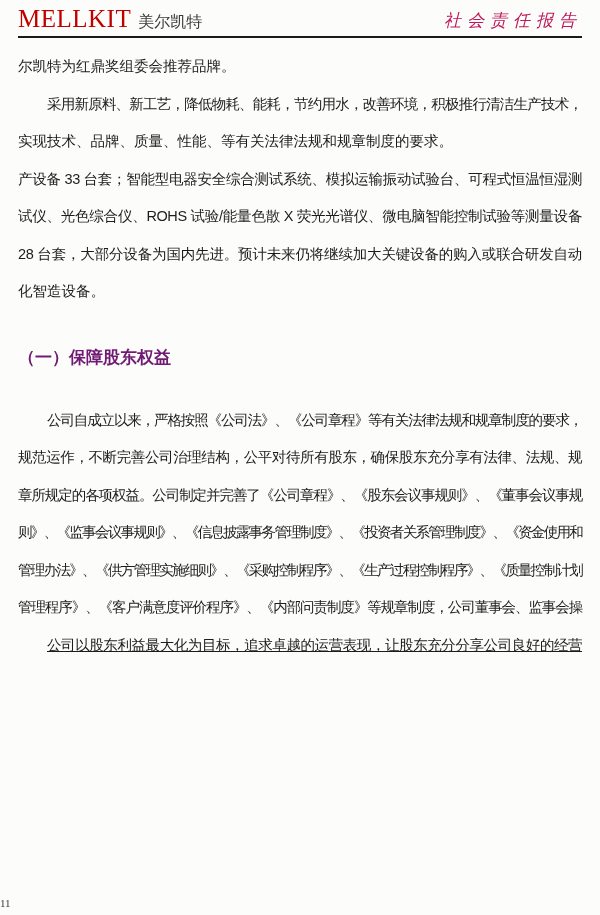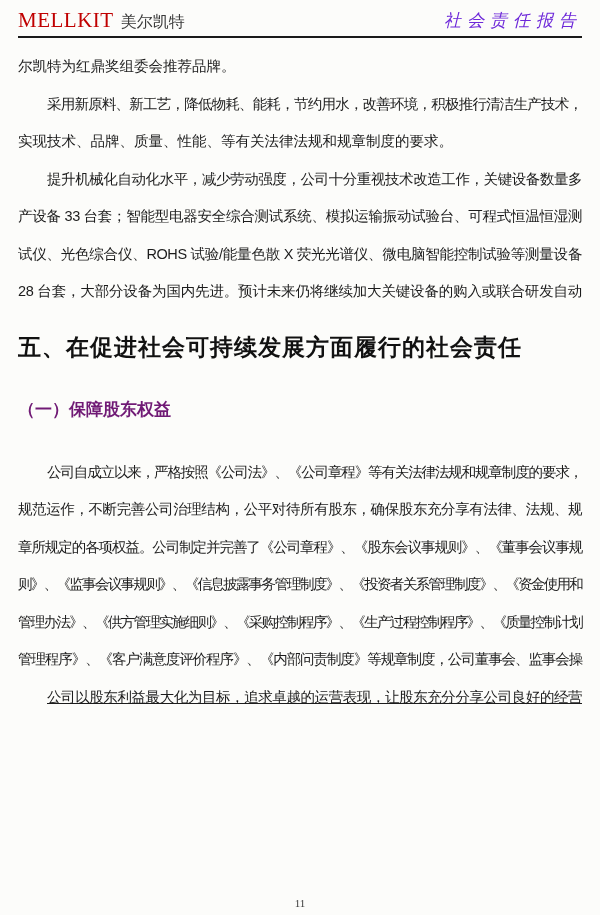--- a/index.html
+++ b/index.html
@@ -29,34 +29,34 @@
     padding-bottom: 3px;
     box-sizing: content-box;
   }
   .brand {
     display: flex;
     align-items: baseline;
     gap: 7px;
   }
   .brand-latin {
     font-family: "Liberation Serif", serif;
-    font-size: 21px;
+    font-size: 25px;
     letter-spacing: 0.5px;
     color: #c00000;
   }
   .brand-cn {
     font-size: 16px;
     color: #3a3a3a;
     text-align: right;
   }
   .doc-title {
     font-family: "Liberation Serif", serif;
     font-size: 17px;
     letter-spacing: 6px;
-    color: #6d28d9;
+    color: #be185d;
     font-style: italic;
     padding-bottom: 1px;
   }
   
   .content {
     margin-top: 10px;
   }
   .para { margin: 0; }
   .line {
     font-size: 14.5px;
@@ -86,21 +86,20 @@
     color: #701a75;
     white-space: nowrap;
   }
   .para-after-sub { margin-top: 32px; }
   
   .page-number {
     position: absolute;
     bottom: 6px;
     left: 0;
     width: 100%;
-    text-align: center;
     font-family: "Liberation Serif", serif;
     font-size: 11px;
     color: #3c3c3c;
   }
 </style>
 </head>
 <body>
 
 <div class="page">
 
@@ -117,27 +116,26 @@
     <div class="para">
       <div class="line end">尔凯特为红鼎奖组委会推荐品牌。</div>
     </div>
 
     <div class="para">
       <div class="line ind" style="letter-spacing: -0.944872px;">采用新原料、新工艺，降低物耗、能耗，节约用水，改善环境，积极推行清洁生产技术，</div>
       <div class="line end">实现技术、品牌、质量、性能、等有关法律法规和规章制度的要求。</div>
     </div>
 
     <div class="para">
-      <div class="line ind" style="letter-spacing: -0.571053px;">提升机械化自动化水平，减少劳动强度，公司十分重视技术改造工作，关键设备数量多</div>
       <div class="line" style="letter-spacing: -0.411905px;">产设备 33 台套；智能型电器安全综合测试系统、模拟运输振动试验台、可程式恒温恒湿测</div>
       <div class="line" style="letter-spacing: -0.4px;">试仪、光色综合仪、ROHS 试验/能量色散 X 荧光光谱仪、微电脑智能控制试验等测量设备</div>
       <div class="line" style="letter-spacing: -0.320732px;">28 台套，大部分设备为国内先进。预计未来仍将继续加大关键设备的购入或联合研发自动</div>
+      <div class="line end">化智造设备。</div>
     </div>
 
-    <div class="section-heading">五、在促进社会可持续发展方面履行的社会责任</div>
 
     <div class="subsection-heading">（一）保障股东权益</div>
 
     <div class="para para-after-sub">
       <div class="line ind" style="letter-spacing: -1.275px;">公司自成立以来，严格按照《公司法》、《公司章程》等有关法律法规和规章制度的要求，</div>
       <div class="line" style="letter-spacing: -0.55px;">规范运作，不断完善公司治理结构，公平对待所有股东，确保股东充分享有法律、法规、规</div>
       <div class="line" style="letter-spacing: -1.22143px;">章所规定的各项权益。公司制定并完善了《公司章程》、《股东会议事规则》、《董事会议事规</div>
       <div class="line" style="letter-spacing: -1.83182px;">则》、《监事会议事规则》、《信息披露事务管理制度》、《投资者关系管理制度》、《资金使用和</div>
       <div class="line" style="letter-spacing: -1.83182px;">管理办法》、《供方管理实施细则》、《采购控制程序》、《生产过程控制程序》、《质量控制计划</div>
       <div class="line" style="letter-spacing: -1.22143px;">管理程序》、《客户满意度评价程序》、《内部问责制度》等规章制度，公司董事会、监事会操</div>

